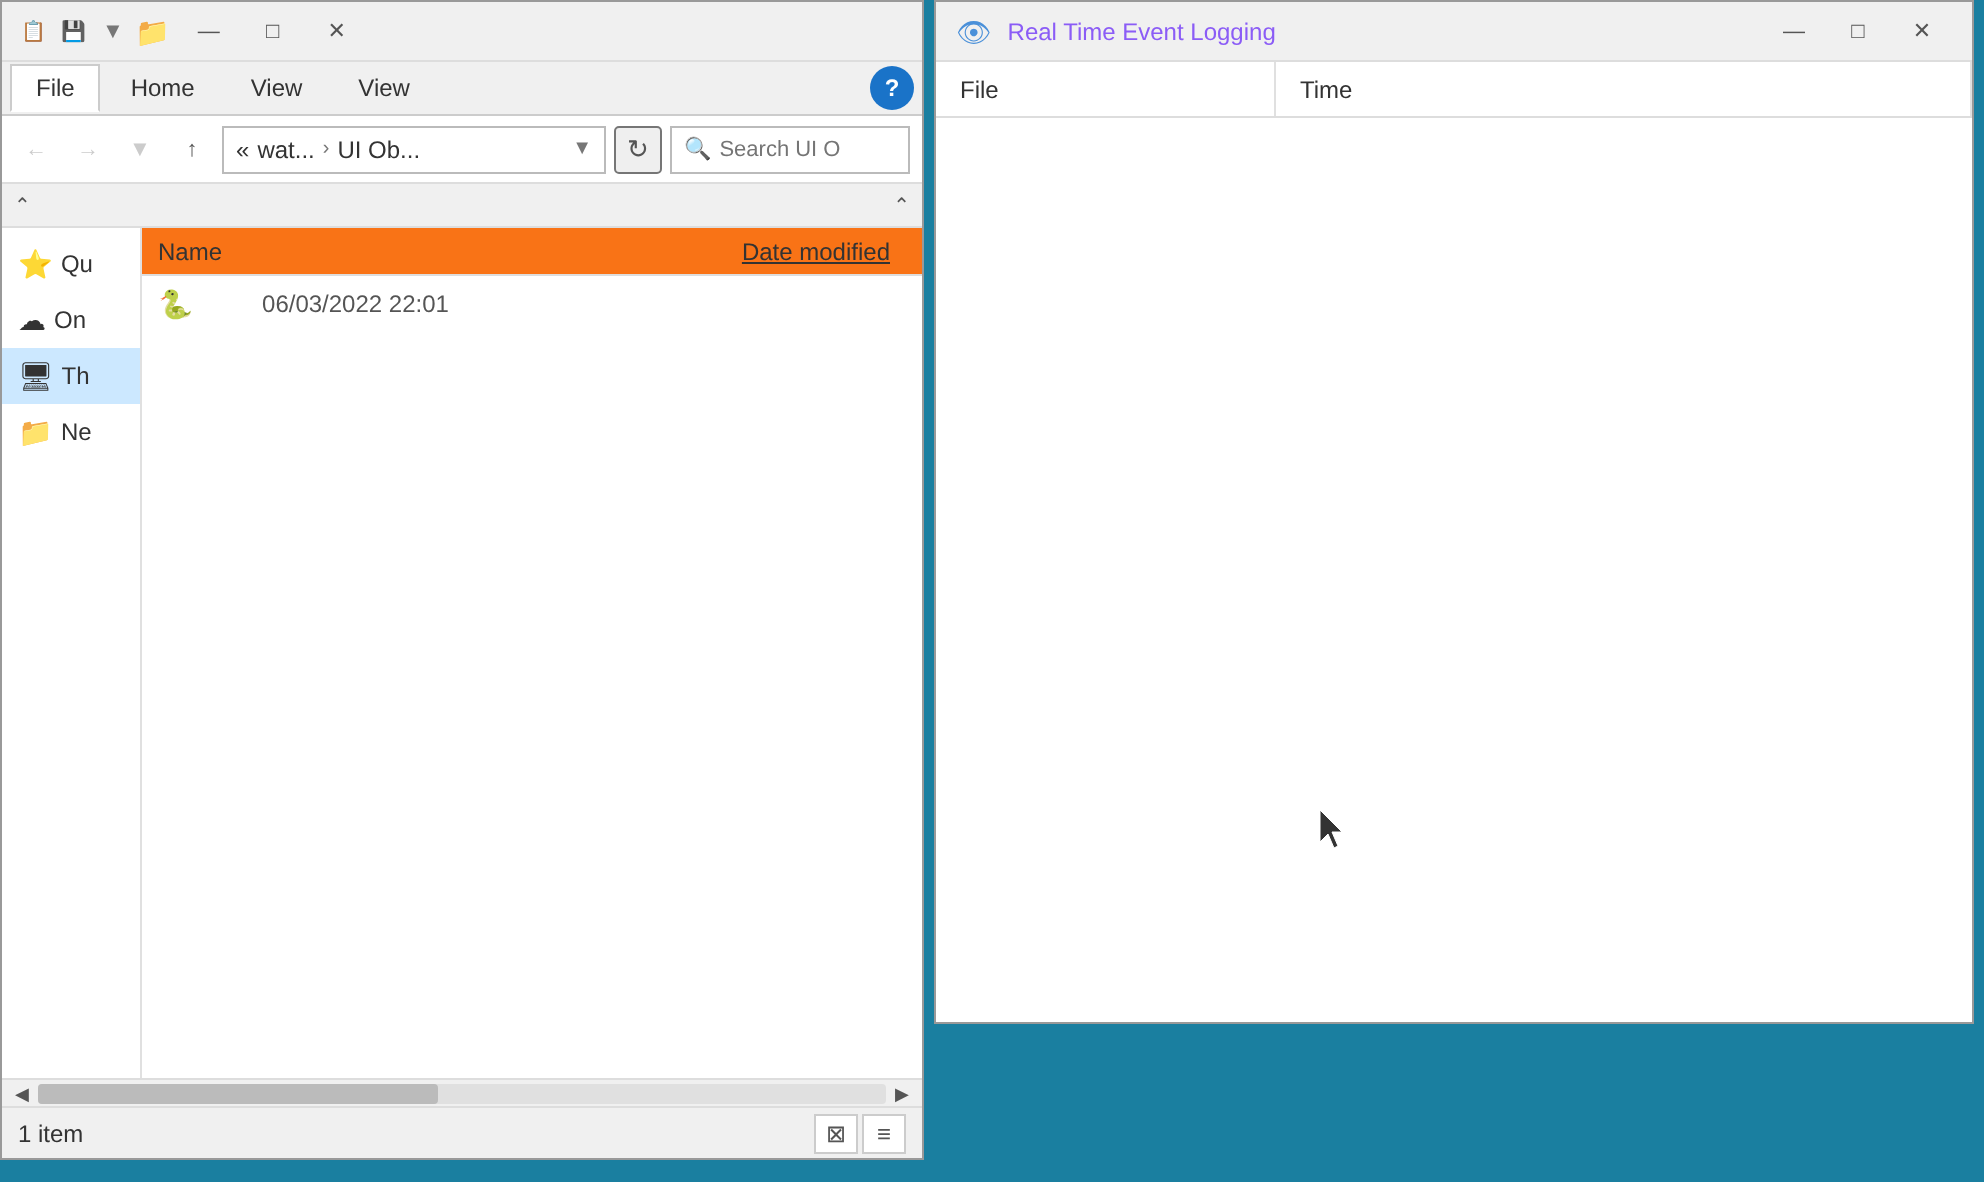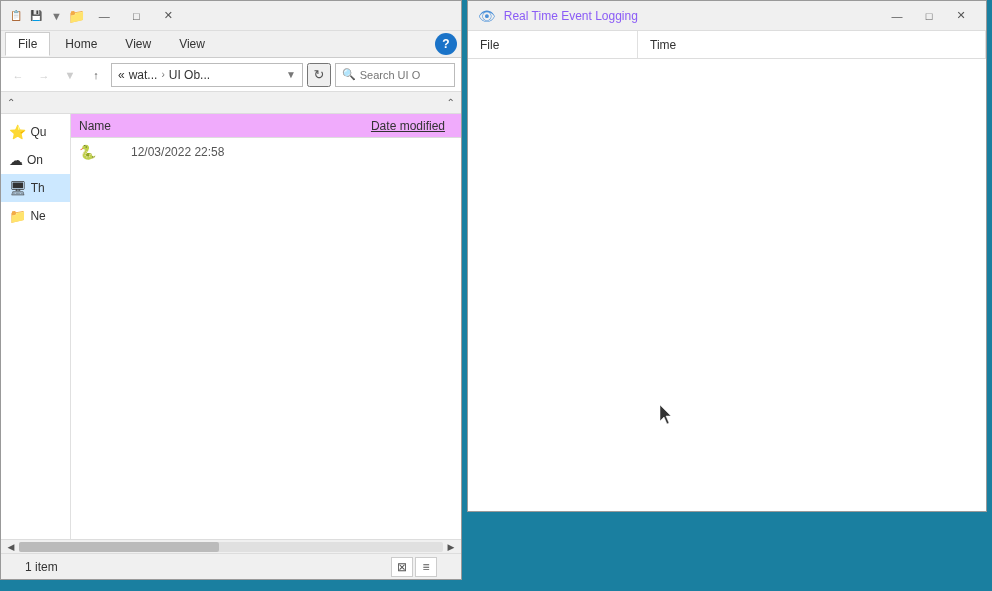--- a/index.html
+++ b/index.html
@@ -280,21 +280,21 @@
       background: #fff;
       overflow: hidden;
       display: flex;
       flex-direction: column;
     }
 
     .file-list-header {
       display: flex;
       align-items: center;
       height: 24px;
-      background: #f0abfc;
+      background: #f97316;
       border-bottom: 1px solid #ddd;
       padding: 0 8px;
     }
 
     .file-col {
       font-size: 12px;
       color: #333;
       font-weight: 500;
     }
 
@@ -313,21 +313,21 @@
     .file-item-name { flex: 1; font-size: 12px; color: #333; }
     .file-item-date { width: 130px; font-size: 12px; color: #555; text-align: right; padding-right: 8px; }
 
     
     .status-bar {
       height: 26px;
       background: #f0f0f0;
       border-top: 1px solid #ddd;
       display: flex;
       align-items: center;
-      padding: 0 24px;
+      padding: 0 8px;
       justify-content: space-between;
       flex-shrink: 0;
     }
 
     .status-text { font-size: 12px; color: #333; }
 
     .view-buttons {
       display: flex;
       gap: 2px;
     }
@@ -531,21 +531,21 @@
       </div>
     </div>
 
     <div class="file-list">
       <div class="file-list-header">
         <span class="file-col file-col-name">Name</span>
         <span class="file-col file-col-date">Date modified</span>
       </div>
       <div class="file-item">
         <span class="file-item-icon">🐍</span>
-        <span class="file-item-date">12/03/2022 22:58</span>
+        <span class="file-item-date">06/03/2022 22:01</span>
       </div>
     </div>
   </div>
 
   <div class="scrollbar-area">
     <span class="scrollbar-arrow">◀</span>
     <div class="scrollbar-track">
       <div class="scrollbar-thumb"></div>
     </div>
     <span class="scrollbar-arrow">▶</span>

